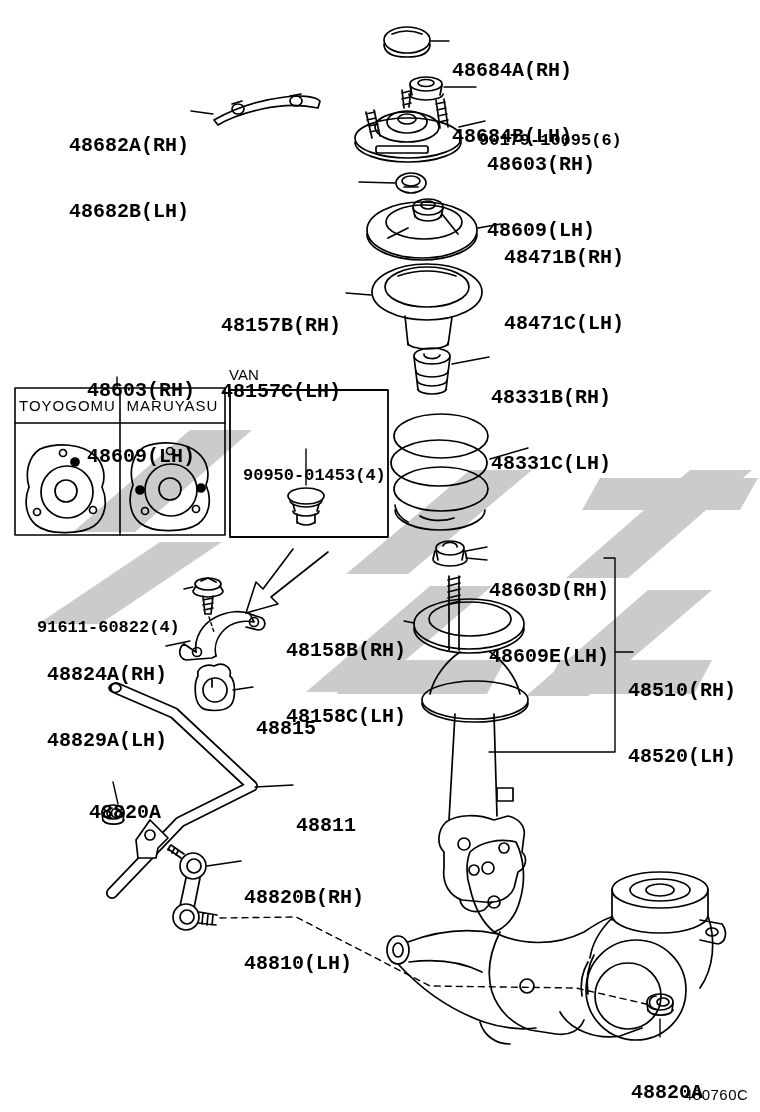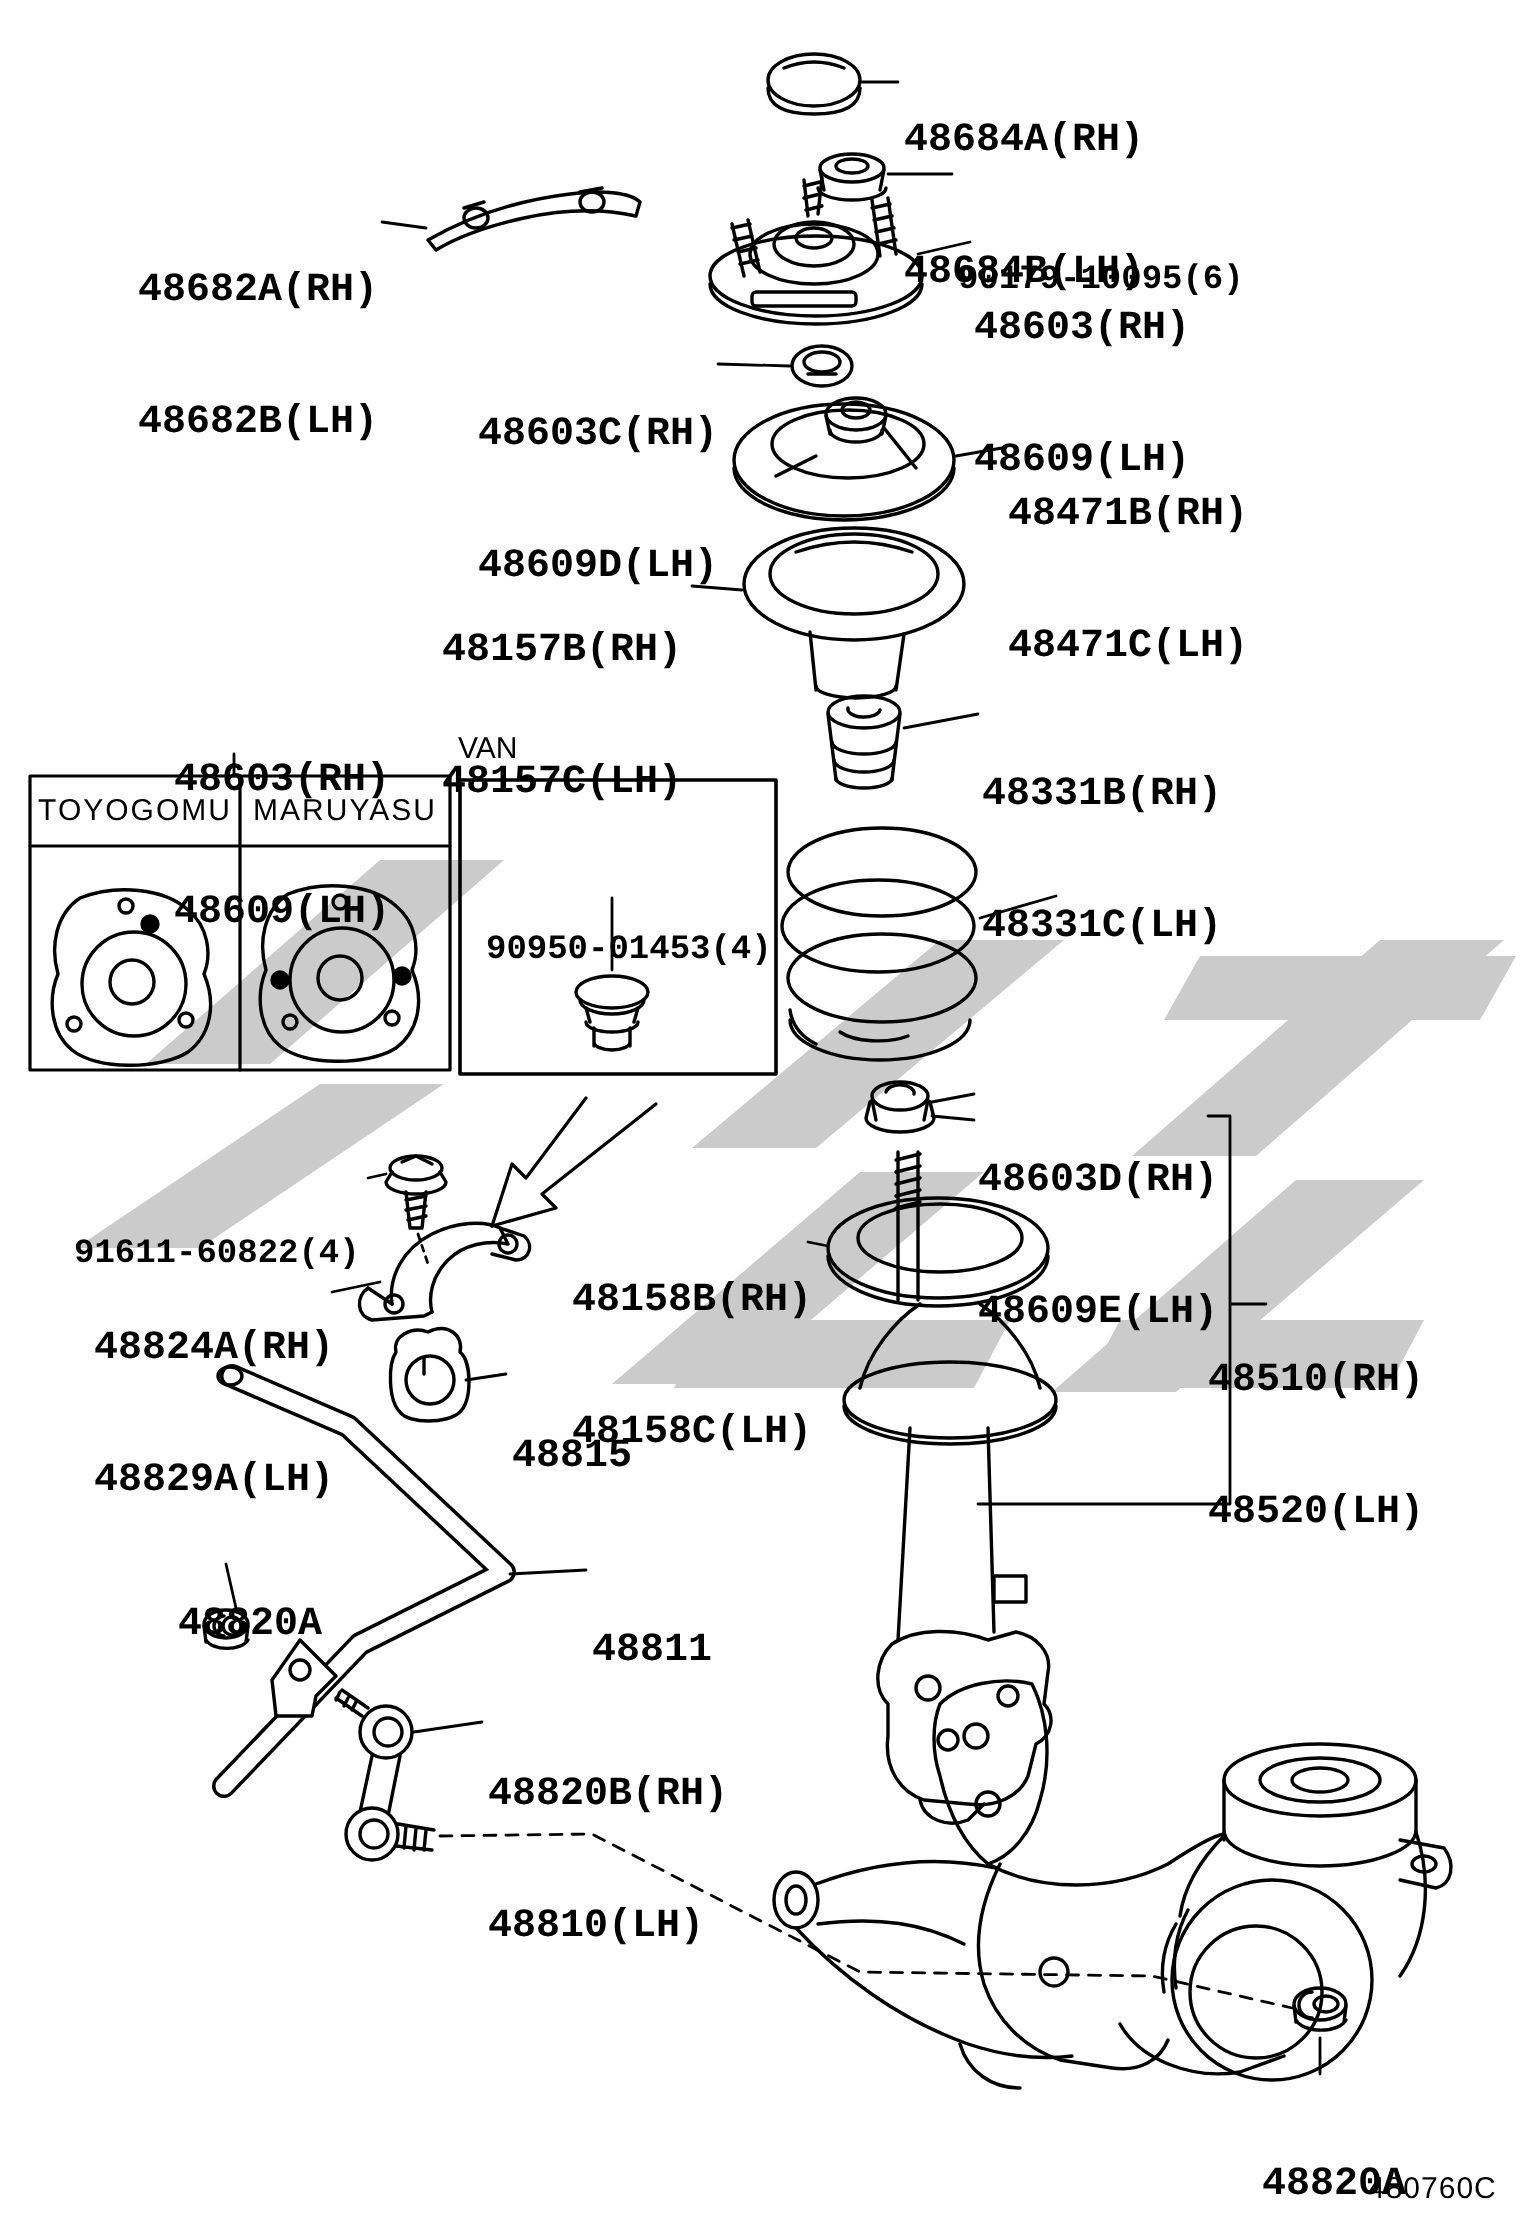--- a/index.html
+++ b/index.html
@@ -295,24 +295,20 @@
   <div>90179-10095(6)</div>
 </div>
 <div class="lbl" style="left:487px;top:110px">
   <div>48603(RH)</div>
   <div>48609(LH)</div>
 </div>
 <div class="lbl" style="left:69px;top:91px">
   <div>48682A(RH)</div>
   <div>48682B(LH)</div>
 </div>
-<div class="lbl" style="left:239px;top:163px">
-  <div>48603C(RH)</div>
-  <div>48609D(LH)</div>
-</div>
 <div class="lbl" style="left:504px;top:203px">
   <div>48471B(RH)</div>
   <div>48471C(LH)</div>
 </div>
 <div class="lbl" style="left:221px;top:271px">
   <div>48157B(RH)</div>
   <div>48157C(LH)</div>
 </div>
 <div class="lbl" style="left:87px;top:336px">
   <div>48603(RH)</div>
@@ -326,21 +322,21 @@
   <div>90950-01453(4)</div>
 </div>
 <div class="lbl" style="left:489px;top:536px">
   <div>48603D(RH)</div>
   <div>48609E(LH)</div>
 </div>
 <div class="lbl" style="left:286px;top:596px">
   <div>48158B(RH)</div>
   <div>48158C(LH)</div>
 </div>
-<div class="lbl" style="left:604px;top:636px">
+<div class="lbl" style="left:628px;top:636px">
   <div>48510(RH)</div>
   <div>48520(LH)</div>
 </div>
 <div class="lbl med" style="left:37px;top:580px">
   <div>91611-60822(4)</div>
 </div>
 <div class="lbl" style="left:47px;top:620px">
   <div>48824A(RH)</div>
   <div>48829A(LH)</div>
 </div>

